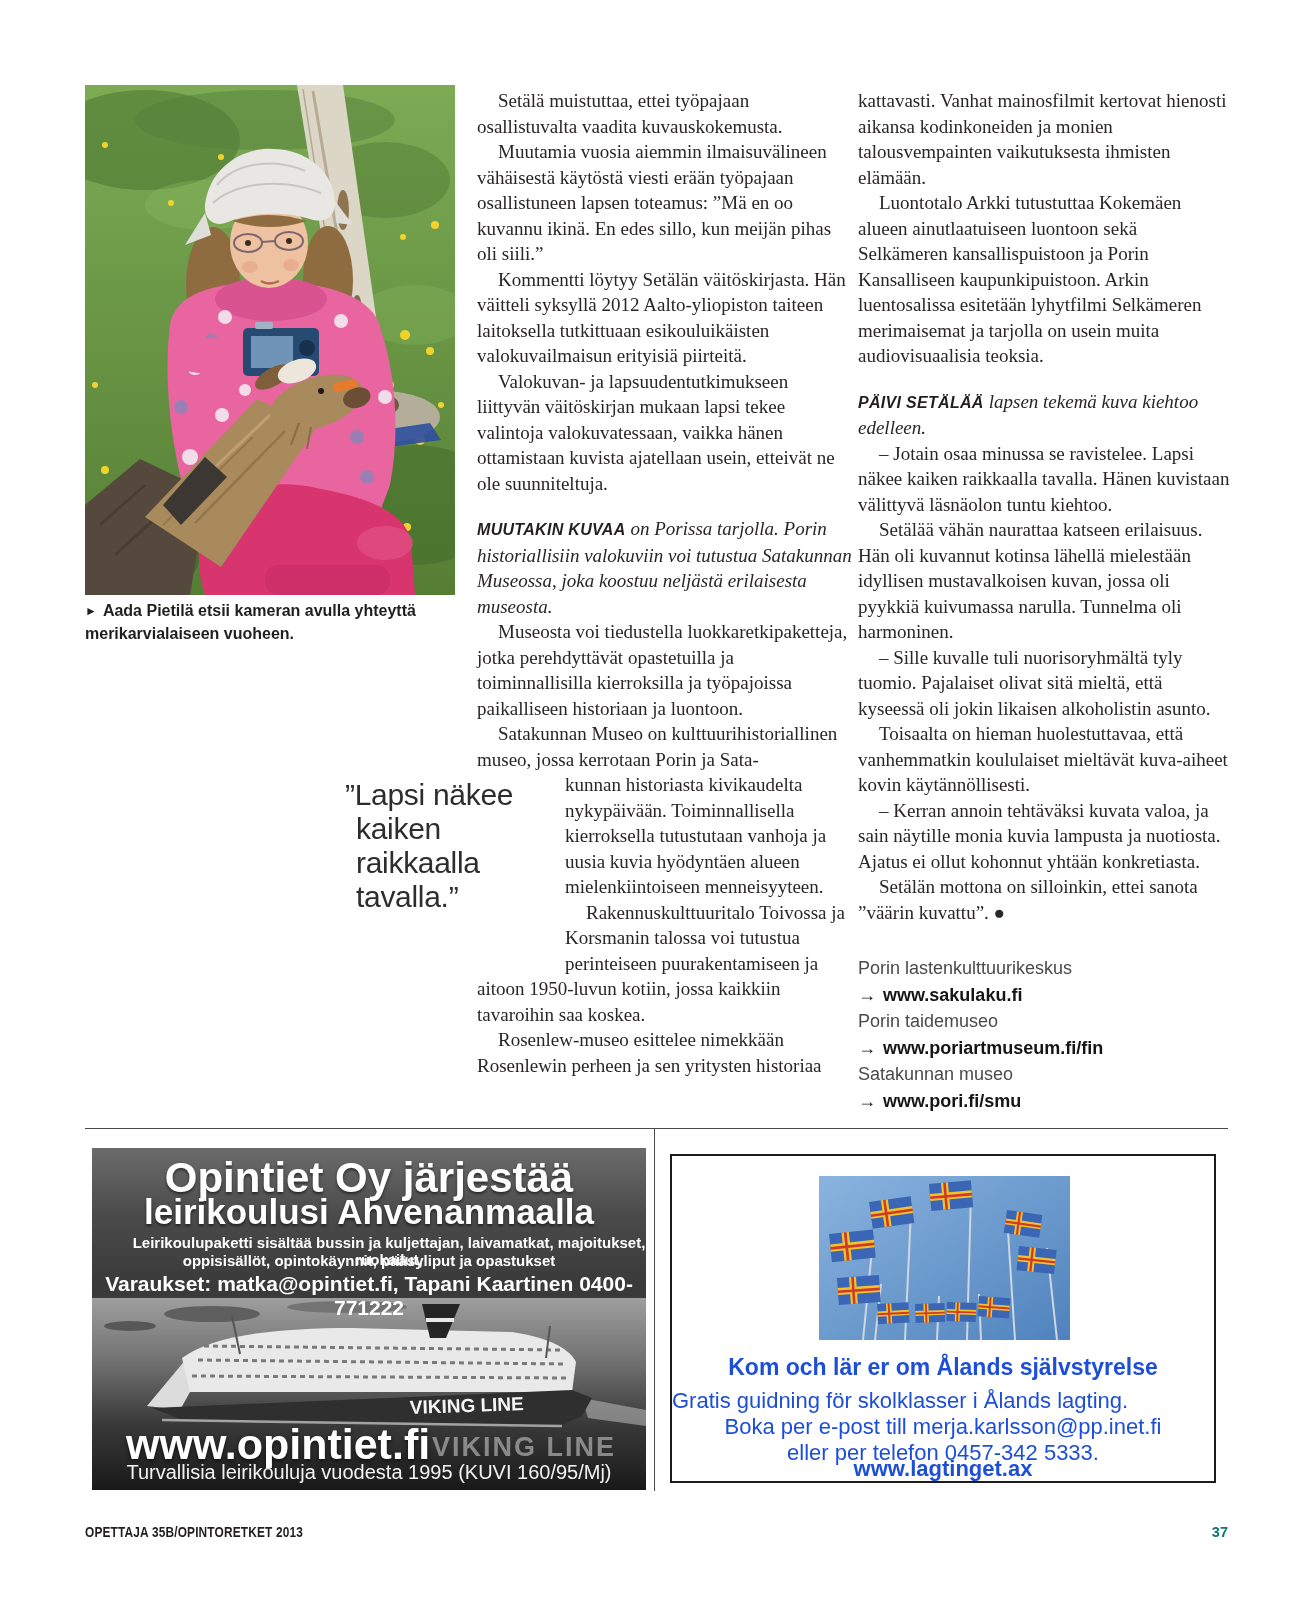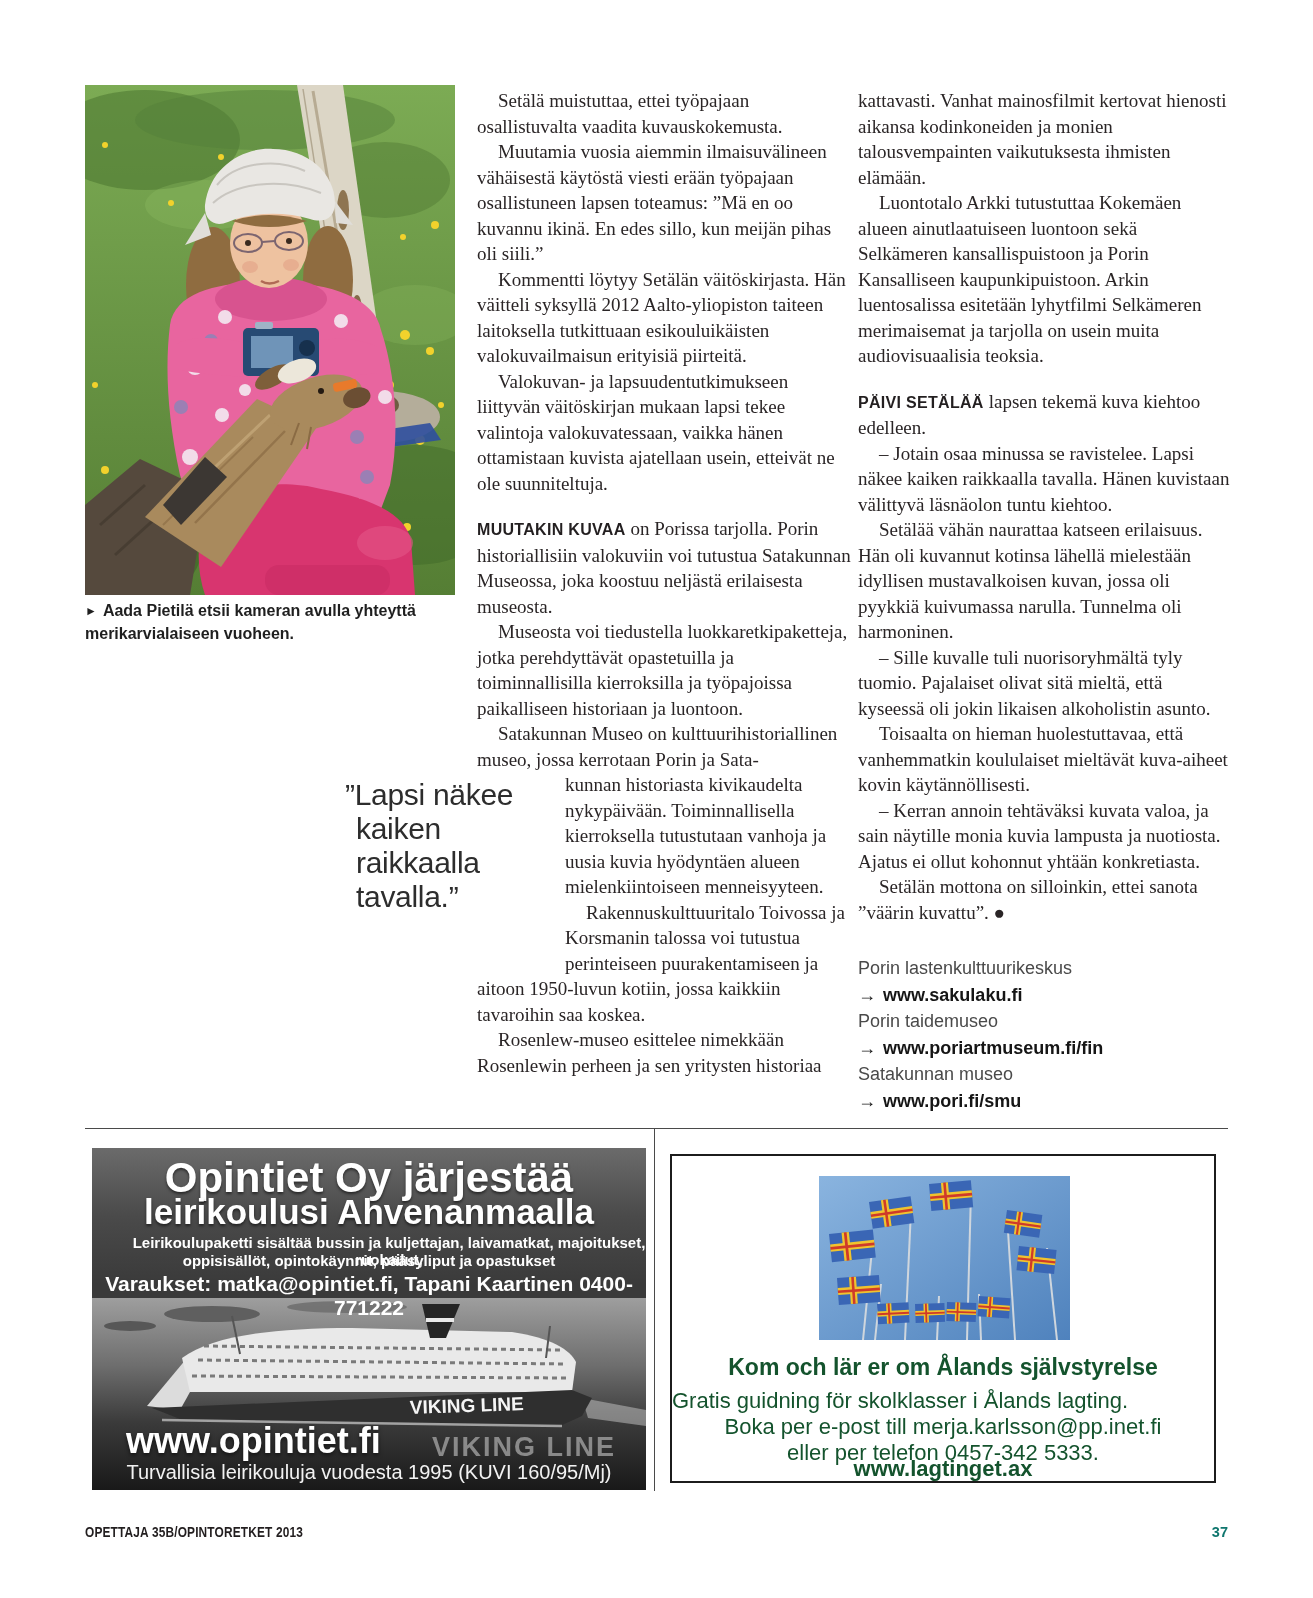--- a/index.html
+++ b/index.html
@@ -11,21 +11,21 @@
   .caption{left:85px;top:600px;width:372px;font-family:"Liberation Sans",sans-serif;
            font-size:16px;line-height:22px;font-weight:bold;color:#1f1f1f;}
   .caption .arr{font-size:12px;margin-right:6px;position:relative;top:-1px;}
 
   
   .col{line-height:25.5px;font-size:19px;}
   .col2{left:477px;top:88px;width:376px;}
   .col3{left:858px;top:88px;width:372px;}
   .col p{margin:0;}
   .ind{text-indent:21px;}
-  .sect{margin-top:20px !important;}
+  .sect{margin-top:20px !important;font-style:italic;}
   .lead{font-family:"Liberation Sans",sans-serif;font-size:16px;font-weight:700;
         letter-spacing:.3px;color:#231f20;margin-right:5px;}
   .pull{float:left;width:195px;padding-left:11px;text-indent:-11px;
         margin:6px 14px 46px -132px;
         font-family:"Liberation Sans",sans-serif;font-size:30px;line-height:34px;
         letter-spacing:-.3px;color:#2d2d2d;}
   .links{margin-top:30px;font-family:"Liberation Sans",sans-serif;font-size:18px;line-height:26.5px;}
   .lname{color:#4a4a4a;}
   .lurl{color:#151515;font-weight:bold;}
   .lurl .arrow{margin-right:7px;font-weight:bold;}
@@ -39,30 +39,30 @@
        background:linear-gradient(180deg,#6b6b6b 0%,#4a4a4a 20%,#3a3a3a 40%);
        font-family:"Liberation Sans",sans-serif;color:#ffffff;}
   .adL .t1{position:absolute;left:0;top:6px;width:100%;text-align:center;
            font-size:42px;font-weight:bold;text-shadow:0 2px 3px rgba(0,0,0,.55);}
   .adL .t2{position:absolute;left:0;top:44px;width:100%;text-align:center;
            font-size:35px;font-weight:bold;text-shadow:0 2px 3px rgba(0,0,0,.55);}
   .adL .d1{position:absolute;left:0;top:86px;width:100%;text-align:center;font-size:15px;font-weight:bold;padding-left:20px;}
   .adL .d2{position:absolute;left:0;top:104px;width:100%;text-align:center;font-size:15px;font-weight:bold;}
   .adL .bk{position:absolute;left:0;top:124px;width:100%;text-align:center;font-size:21px;font-weight:bold;}
   .adL .shipwrap{position:absolute;left:0;top:150px;width:554px;height:192px;}
-  .adL .url{position:absolute;left:34px;top:272px;font-size:36px;font-weight:bold;
+  .adL .url{position:absolute;left:34px;top:272px;font-size:43px;font-weight:bold;
             text-shadow:0 2px 4px rgba(0,0,0,.6);}
   .adL .brand{position:absolute;left:340px;top:284px;font-size:27px;font-weight:bold;
               letter-spacing:2px;color:#9a9a9a;opacity:.85;}
   .adL .tag{position:absolute;left:0;top:313px;width:100%;text-align:center;font-size:20px;color:#f2f2f2;}
 
   
   .adR{left:670px;top:1154px;width:546px;height:329px;background:#ffffff;
        border:2px solid #1c1c1c;box-sizing:border-box;
-       font-family:"Liberation Sans",sans-serif;color:#14532d;}
+       font-family:"Liberation Sans",sans-serif;color:#1d4ed8;}
   .adR .flags{position:absolute;left:147px;top:20px;width:251px;height:164px;}
   .adR .hl{position:absolute;left:0;top:198px;width:100%;text-align:center;font-size:23px;font-weight:bold;}
   .adR .l1{position:absolute;left:0;top:232px;width:100%;text-align:left;font-size:22px;}
   .adR .l2{position:absolute;left:0;top:258px;width:100%;text-align:center;font-size:22px;}
   .adR .l3{position:absolute;left:0;top:284px;width:100%;text-align:center;font-size:22px;}
   .adR .url{position:absolute;left:0;top:300px;width:100%;text-align:center;font-size:22px;font-weight:bold;}
 
   
   .footL{left:85px;top:1524px;font-family:"Liberation Sans",sans-serif;font-size:14.5px;
          font-weight:bold;letter-spacing:.2px;color:#221e1f;transform:scaleX(.82);transform-origin:left center;}

